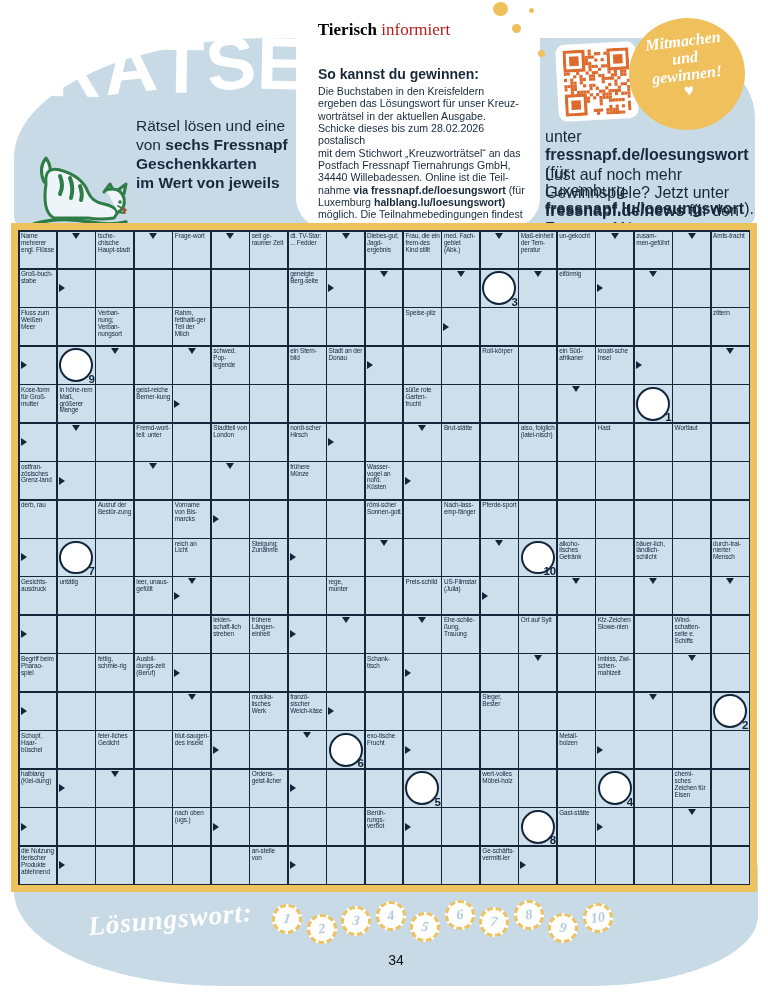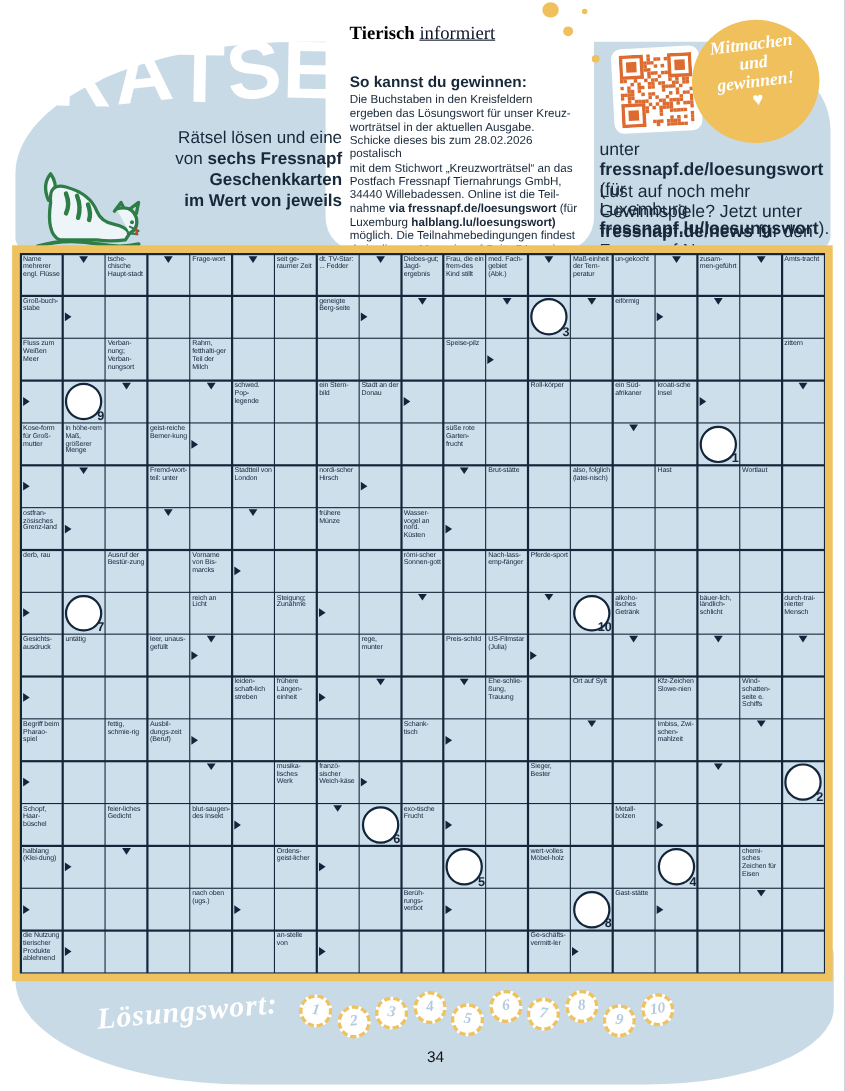--- a/index.html
+++ b/index.html
@@ -12,30 +12,30 @@
     border-radius:260px 110px 14px 12px / 120px 80px 14px 12px;z-index:1;}
   #blob-bottom{left:14px;top:856px;width:744px;height:130px;background:#c9dae7;
     border-radius:12px 12px 170px 210px / 12px 12px 70px 95px;z-index:1;}
   #mid-panel{left:296px;top:14px;width:244px;height:214px;background:#ffffff;
     border-radius:8px 8px 30px 30px;z-index:2;}
 
   
   #brand{left:0;right:0;top:20px;text-align:center;z-index:5;
     font-family:"Liberation Serif",serif;font-size:17px;}
   #brand .b1{font-weight:700;color:#000000;text-align:center;}
-  #brand .b2{color:#0f172a;text-decoration:underline;}
+  #brand .b2{color:#b91c1c;}
 
   
   #title{left:48px;top:28px;z-index:4;font-weight:900;font-size:74px;line-height:74px;
     color:#ffffff;letter-spacing:2px;transform:rotate(-2deg);}
   #title span{display:inline-block;}
   #title span:nth-child(odd){transform:rotate(3deg) translateY(2px);}
   #title span:nth-child(even){transform:rotate(-4deg);}
   #intro{left:136px;top:116px;width:175px;z-index:4;}
-  #intro .tl{font-size:15.5px;line-height:19px;color:#17283a;text-align:right;}
+  #intro .tl{font-size:15.5px;line-height:19px;color:#17283a;}
   .b{font-weight:700;}
   #cat{left:30px;top:146px;z-index:4;}
 
   
   #howto{left:318px;top:66px;width:215px;z-index:4;}
   #howto h3{margin:0 0 3px 0;font-size:14px;color:#17283a;}
   #howto .tl, #rcol .tl{font-size:10.6px;line-height:12.35px;color:#17283a;}
 
   
   #qr-card{left:557px;top:43px;width:80px;height:77px;background:#fff;border-radius:9px;

